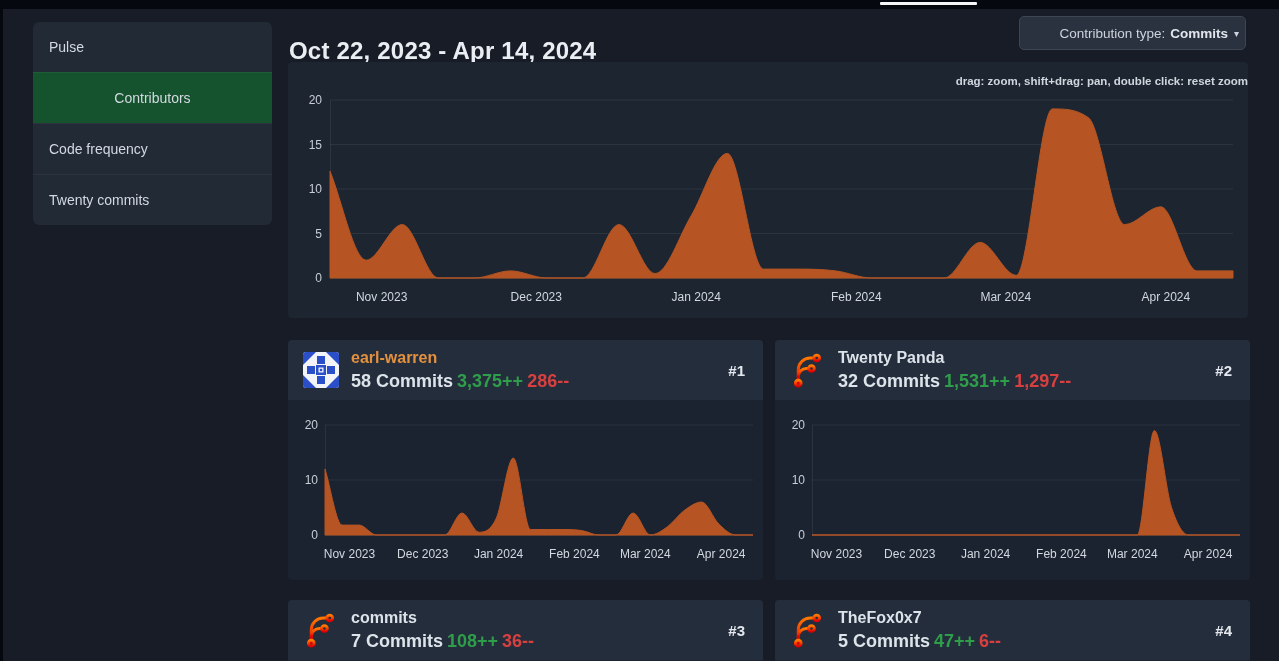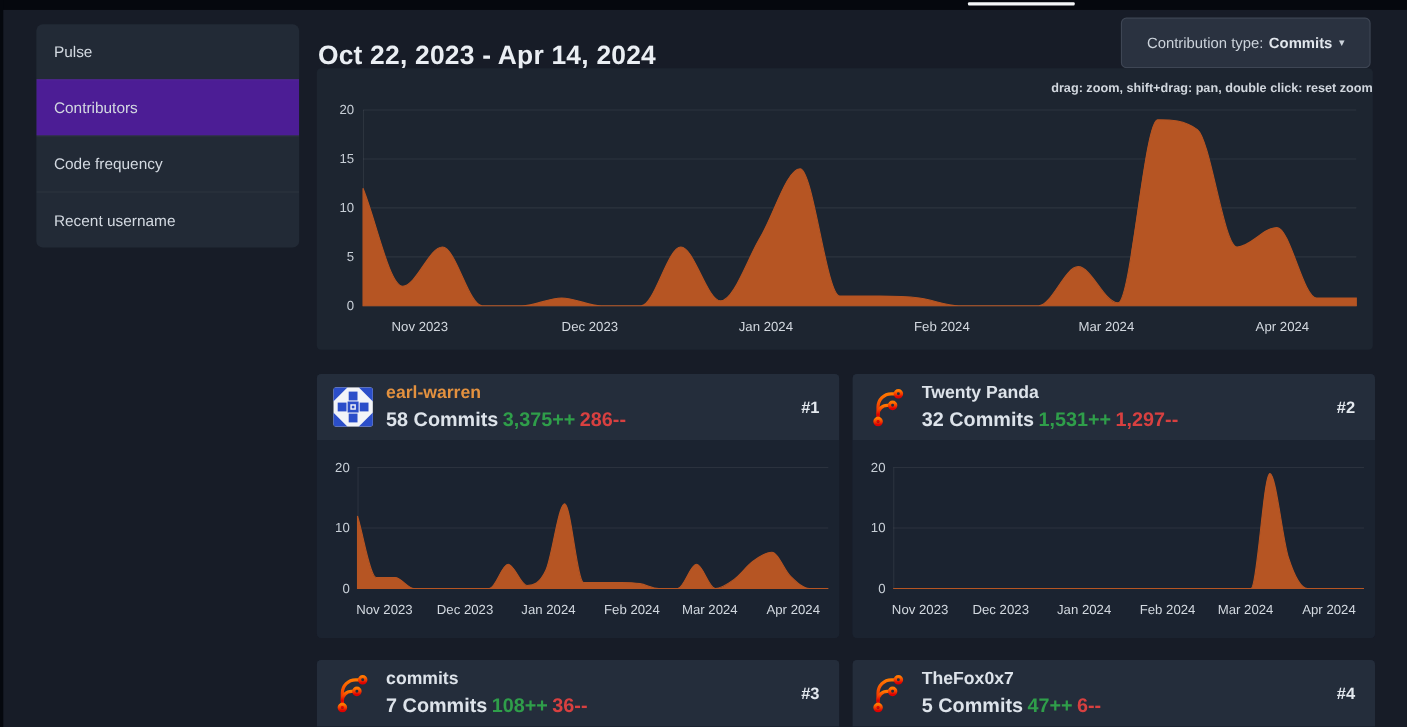--- a/index.html
+++ b/index.html
@@ -16,30 +16,30 @@
   .sidebar-menu{
     position:absolute;left:33px;top:22px;width:239px;
     background:#222a36;border-radius:6px;overflow:hidden;z-index:2;
   }
   .sidebar-item{
     height:42px;display:flex;align-items:center;padding:4px 16px;
     color:#d3d9e1;font-size:14px;cursor:pointer;
     border-top:1px solid rgba(255,255,255,0.05);
   }
   .sidebar-item:first-child{border-top:none;}
-  .sidebar-item.active{background:#4c1d95;}
+  .sidebar-item.active{background:#14532d;justify-content:center;}
 
   .page-title{
     position:absolute;left:289px;top:21px;
     font-size:24px;font-weight:bold;color:#eaeef3;letter-spacing:.2px;
   }
   .contrib-type-btn{
-    position:absolute;left:1019px;top:16px;width:227px;height:46px;box-sizing:border-box;
+    position:absolute;left:1019px;top:16px;width:227px;height:34px;box-sizing:border-box;
     background:#2a3240;border:1px solid #3e4654;border-radius:5px;
-    display:flex;align-items:center;justify-content:center;
+    display:flex;align-items:center;justify-content:flex-end;
     color:#ccd3db;font-size:13.5px;cursor:pointer;gap:5px;
   }
   .contrib-type-btn .value{font-weight:bold;color:#e1e6ec;}
   .contrib-type-btn .caret{font-size:10px;color:#ccd3db;margin-left:1px;}
 
   .main-panel{
     position:absolute;left:288px;top:62px;width:960px;height:256px;
     background:#1d2530;border-radius:4px;
   }
   .chart-hint{
@@ -91,21 +91,21 @@
   <div class="sidebar-item">
     <span>Pulse</span>
   </div>
   <div class="sidebar-item active">
     <span>Contributors</span>
   </div>
   <div class="sidebar-item">
     <span>Code frequency</span>
   </div>
   <div class="sidebar-item">
-    <span>Recent username</span>
+    <span>Twenty commits</span>
   </div>
 </nav>
 
 <h1 class="page-title">Oct 22, 2023 - Apr 14, 2024</h1>
 
 <button class="contrib-type-btn">
   <span>Contribution type:</span>
   <span class="value">Commits</span>
   <span class="caret">▾</span>
 </button>

